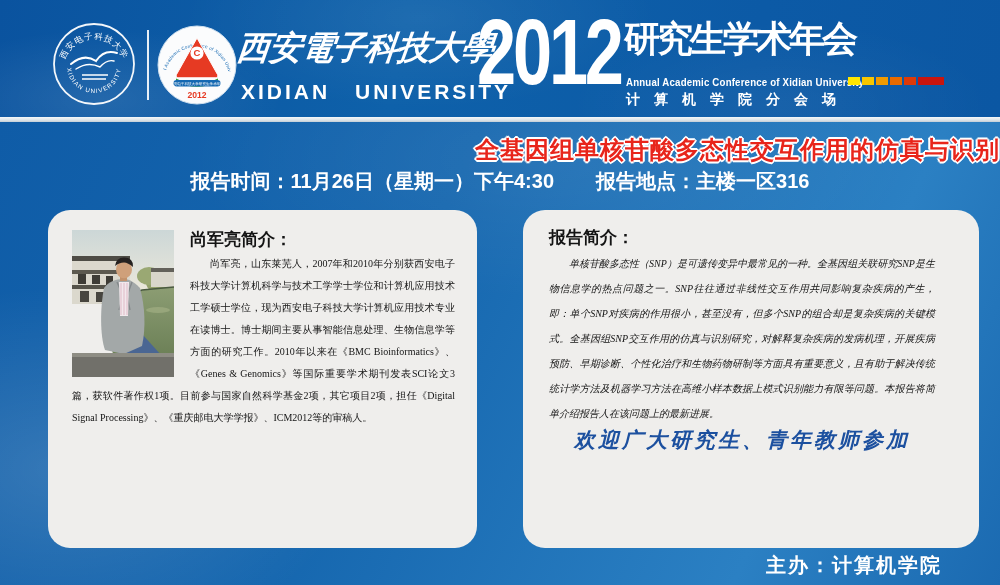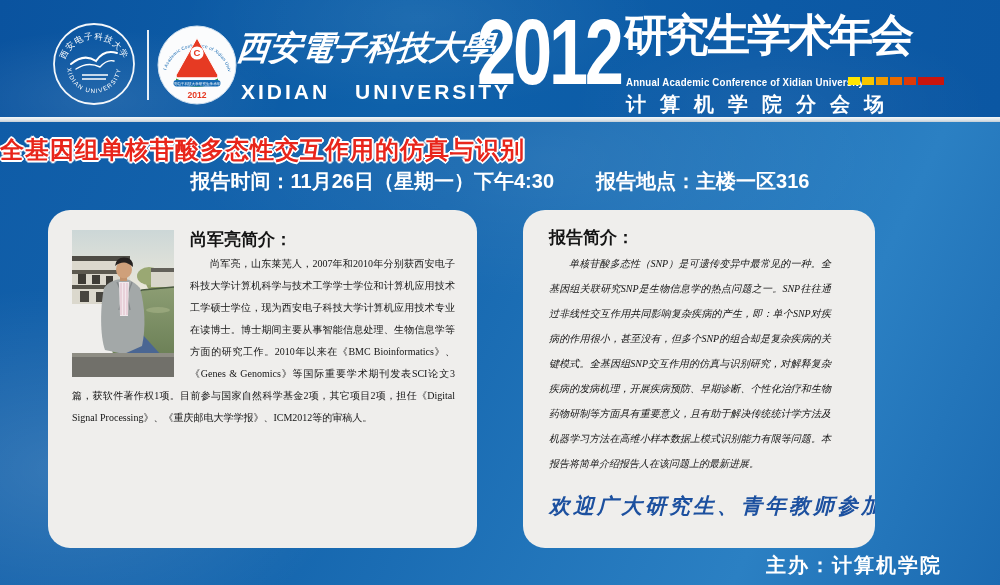--- a/index.html
+++ b/index.html
@@ -32,69 +32,69 @@
   .uni-en{
     position:absolute;left:241px;top:80px;color:#fff;font-weight:bold;
     font-size:21px;letter-spacing:3px;word-spacing:16px;white-space:nowrap;
   }
   .year-big{
     position:absolute;left:477px;top:6px;color:#fff;font-weight:900;
     font-size:88px;letter-spacing:-4px;line-height:1;
     transform:scaleX(.80) scaleY(1.06);transform-origin:left top;white-space:nowrap;
   }
   .conf-cn{
-    position:absolute;left:624px;top:12px;color:#fff;white-space:nowrap;
+    position:absolute;left:624px;top:20px;color:#fff;white-space:nowrap;
     font-family:"Liberation Serif",serif;font-weight:bold;
-    font-size:44px;letter-spacing:-3px;line-height:1.1;
+    font-size:36px;letter-spacing:-3px;line-height:1.1;
   }
   .conf-en{
     position:absolute;left:626px;top:76px;color:#fff;font-weight:bold;
     font-size:11px;white-space:nowrap;letter-spacing:.2px;
     transform:scaleX(.88);transform-origin:left top;
   }
   .colorbar{position:absolute;left:848px;top:77px;display:flex;gap:2px;}
   .cb-seg{display:block;height:8px;width:12px;}
   .cb-seg:last-child{width:26px;}
   .venue-line{
     position:absolute;left:626px;top:91px;color:#fff;font-weight:bold;
-    font-size:20px;letter-spacing:14px;white-space:nowrap;
+    font-size:14px;letter-spacing:14px;white-space:nowrap;
   }
   
   .main{
     position:absolute;top:122px;left:0;width:1000px;height:463px;
     background:
       radial-gradient(420px 260px at 6% 75%, rgba(255,255,255,.15), transparent 70%),
       radial-gradient(520px 200px at 55% 8%, rgba(255,255,255,.07), transparent 70%),
       linear-gradient(115deg,#0f5ca7 0%,#1667af 40%,#2b80c3 78%,#1b6ab1 100%);
   }
   .talk-title{
-    position:absolute;top:12px;left:0;width:1000px;text-align:left;
+    position:absolute;top:12px;left:0;width:1000px;text-align:right;
     color:#e8251b;font-weight:bold;font-size:24px;letter-spacing:1px;white-space:nowrap;
     text-shadow:-2px 0 0 #fff,2px 0 0 #fff,0 -2px 0 #fff,0 2px 0 #fff,
                 -1px -1px 0 #fff,1px -1px 0 #fff,-1px 1px 0 #fff,1px 1px 0 #fff;
   }
   .info-line{
     position:absolute;top:46px;left:0;width:1000px;display:flex;
     justify-content:center;gap:42px;color:#fff;font-weight:bold;font-size:20px;white-space:nowrap;
   }
   .card{
     position:absolute;top:88px;height:338px;background:#efeeec;
     border-radius:22px;overflow:hidden;box-sizing:border-box;color:#141414;
   }
   .card-left{left:48px;width:429px;padding:18px 22px 0 24px;}
-  .card-right{left:523px;width:352px;padding:16px 44px 0 26px;}
+  .card-right{left:523px;width:456px;padding:16px 44px 0 26px;}
   .photo{float:left;width:102px;height:147px;margin:2px 16px 2px 0;display:block;}
   .card-title{font-weight:bold;font-size:17px;margin:0 0 1px 0;}
   .card-text{
     margin:2px 0 0 0;text-align:justify;text-indent:2em;
     font-family:"Liberation Serif",serif;font-size:10px;line-height:22px;
   }
   .card-right .card-text{line-height:25px;font-style:italic;}
   .welcome{
-    margin-top:16px;text-align:center;color:#1c509f;
+    text-align:center;color:#1c509f;
     font-family:"DejaVu Serif",serif;font-style:italic;font-weight:bold;
     font-size:21px;letter-spacing:3px;white-space:nowrap;
   }
   .host{
     position:absolute;top:430px;right:58px;color:#fff;font-weight:bold;
     font-size:20px;letter-spacing:2px;white-space:nowrap;margin-left:32px;
   }
 </style>
 </head>
 <body>

